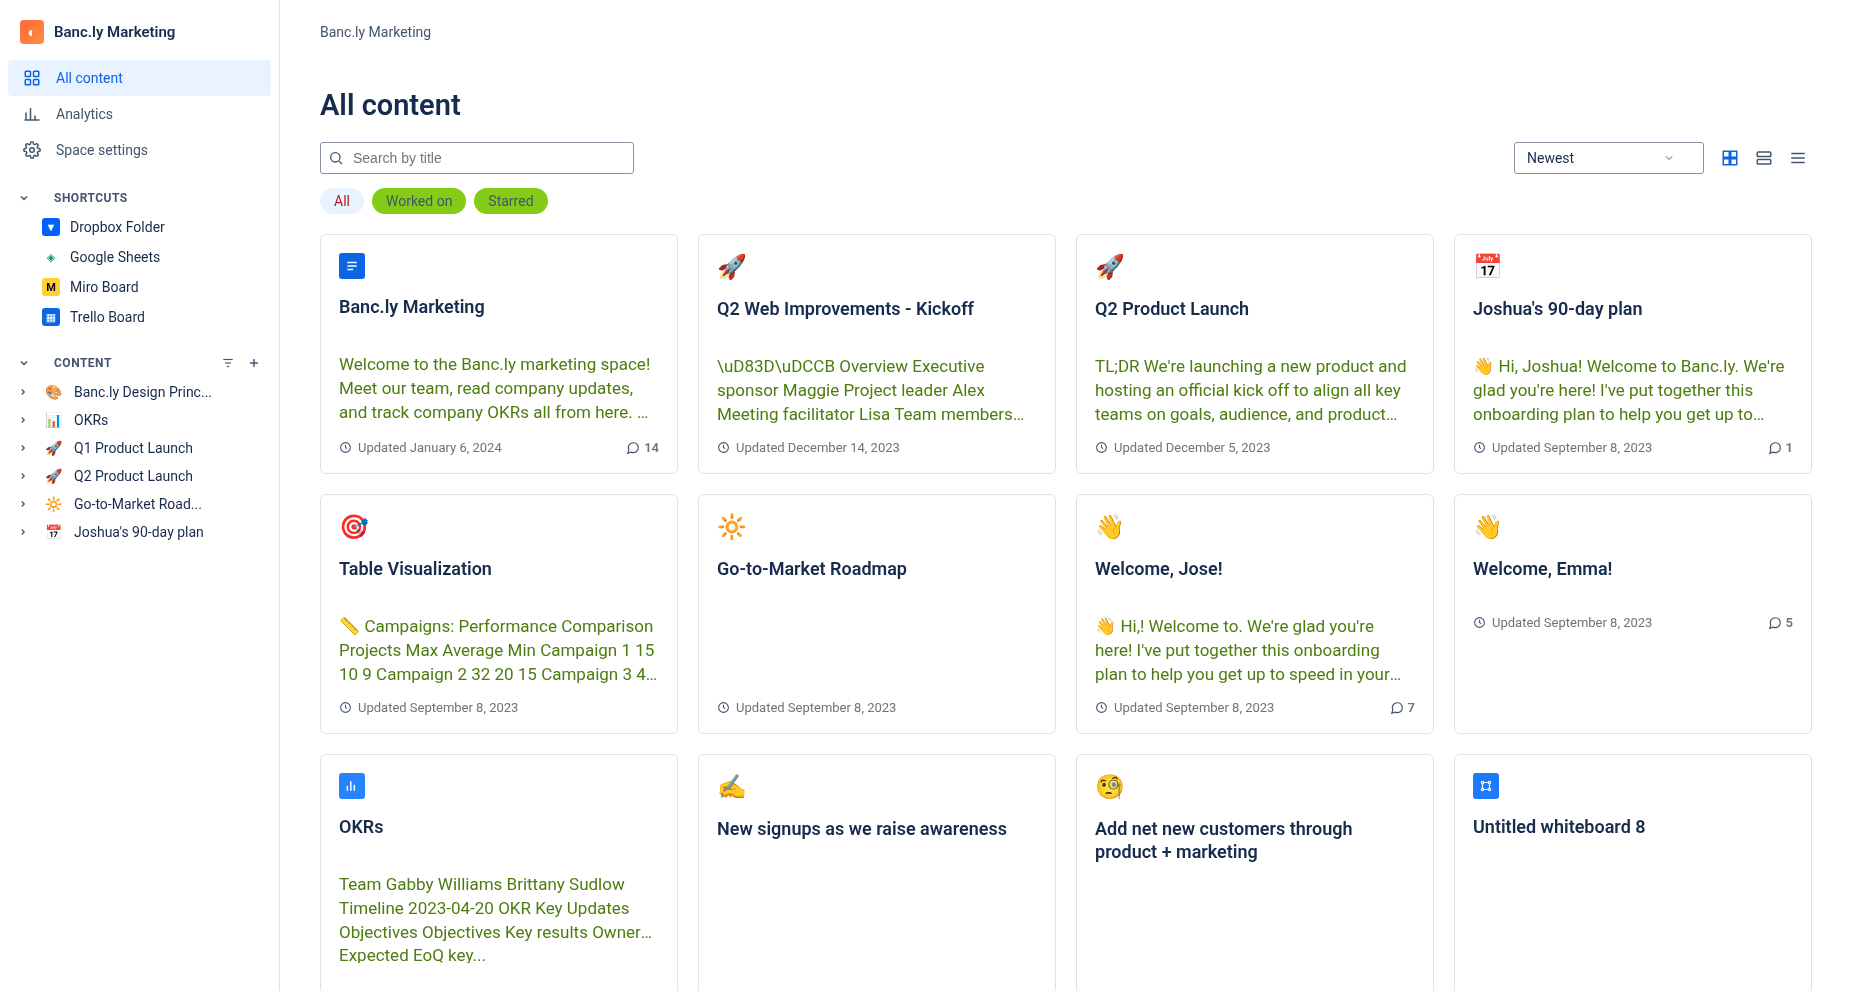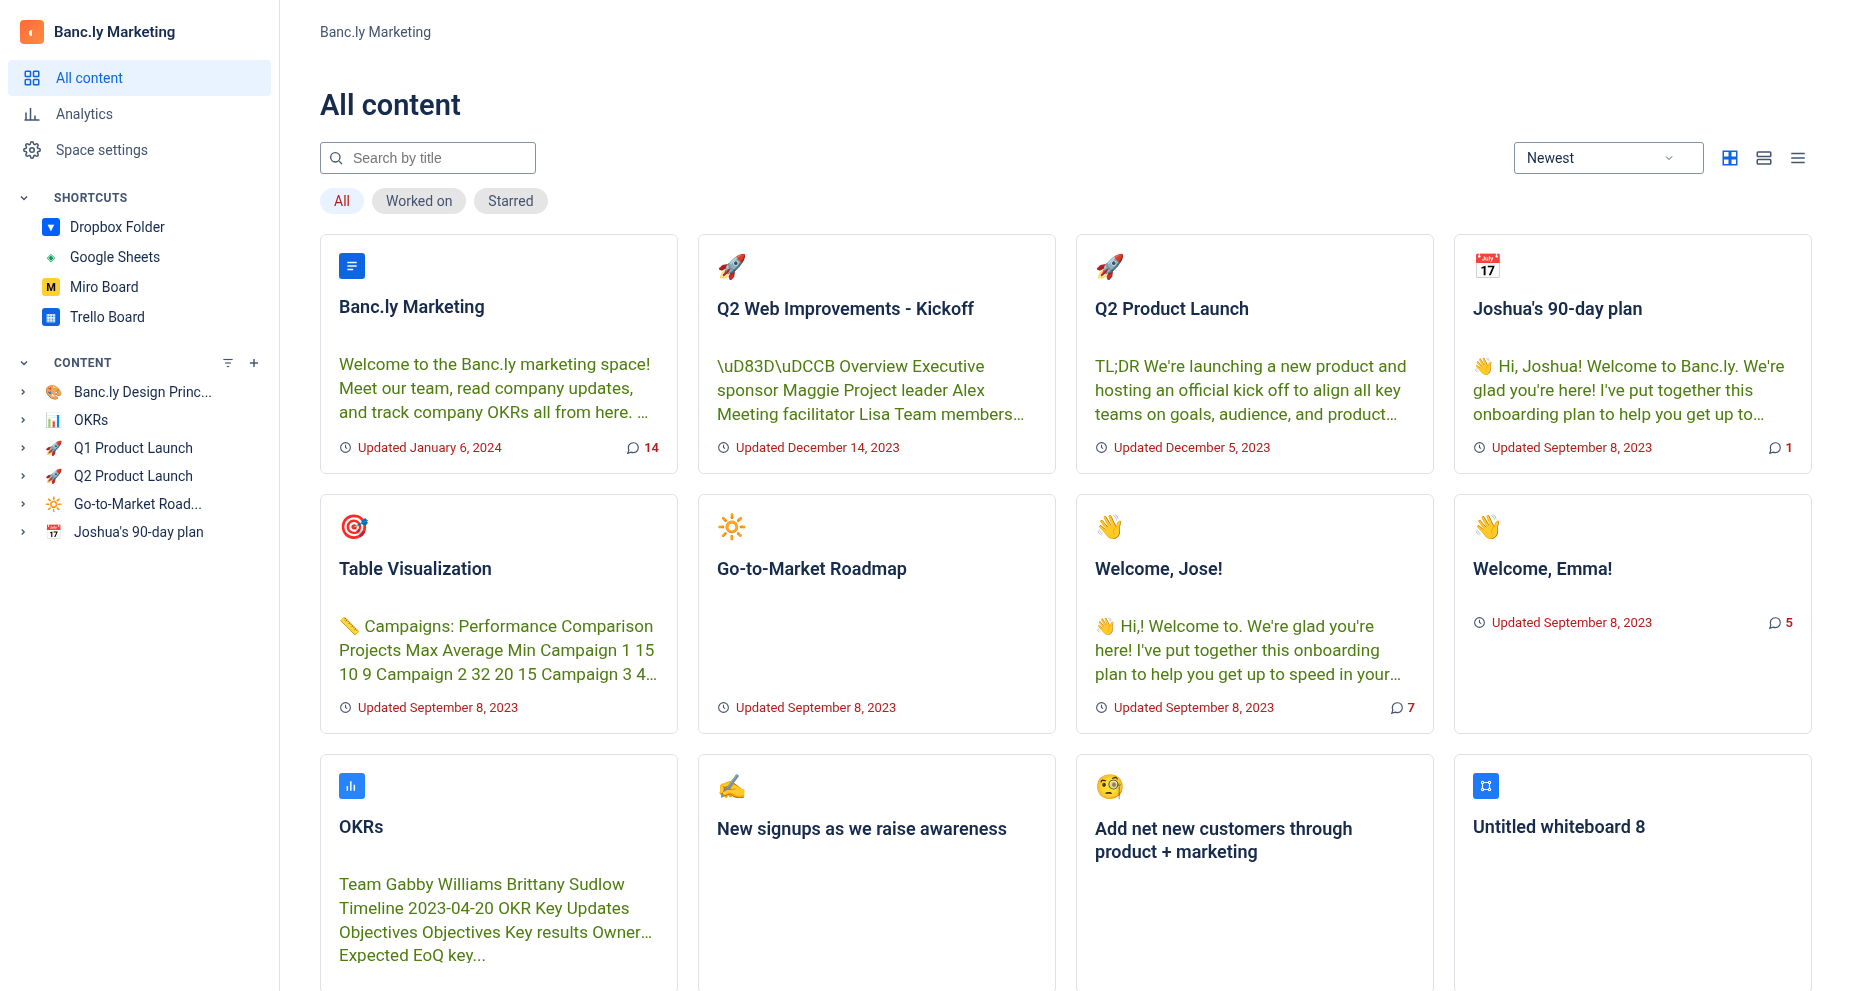--- a/index.html
+++ b/index.html
@@ -28,42 +28,42 @@
 .sc-dropbox { background:#0061FF; color:#fff; }
 .sc-sheets { color:#0F9D58; }
 .sc-miro { background:#FFD02F; color:#050038; font-weight:bold; }
 .sc-trello { background:#0C66E4; color:#fff; }
 
 
 .main { flex: 1; overflow-y: auto; padding: 24px 40px; }
 .breadcrumb { font-size: 14px; color: #44546F; margin-bottom: 48px; }
 .page-title { font-size: 29px; font-weight: 600; color: #172B4D; margin-bottom: 20px; }
 .controls-row { display: flex; align-items: center; gap: 12px; margin-bottom: 14px; }
-.search-box { position: relative; width: 216px; }
+.search-box { position: relative; width: 314px; }
 .search-box input { width: 100%; padding: 7px 10px 7px 32px; border: 1px solid #8590A2; border-radius: 3px; font-size: 14px; }
 .search-box .search-icon { position:absolute; left:8px; top:50%; transform:translateY(-50%); color:#44546F; }
 .spacer { flex:1; }
 .sort-select { padding: 7px 28px 7px 12px; border:1px solid #8590A2; border-radius:3px; font-size:14px; background:#fff; cursor:pointer; position:relative; min-width:190px; display:flex; align-items:center; justify-content:space-between; }
 .view-toggles { display:flex; gap:6px; }
 .view-btn { width:28px; height:28px; display:flex; align-items:center; justify-content:center; cursor:pointer; color:#44546F; border-radius:3px; }
 .view-btn.active { color:#0C66E4; }
 .filter-chips { display:flex; gap:8px; margin-bottom: 20px; }
-.chip { padding: 5px 14px; border-radius: 16px; background:#e5e5e5; color:#44546F; font-size:14px; cursor:pointer; }
+.chip { padding: 5px 14px; border-radius: 16px; background:#84cc16; color:#44546F; font-size:14px; cursor:pointer; }
 .chip.active { background:#E9F2FF; color:#b91c1c; }
 
 
 .grid { display: grid; grid-template-columns: repeat(4, 1fr); gap: 20px; }
 .card { border:1px solid #DFE1E6; border-radius:6px; padding:18px; cursor:pointer; display:flex; flex-direction:column; min-height: 240px; }
 .card-icon { font-size: 24px; margin-bottom: 16px; height:28px; }
 .card-icon.doc { width:26px; height:26px; background:#0C66E4; border-radius:3px; display:flex; align-items:center; justify-content:center; }
 .card-icon.okr { width:26px; height:26px; background:#2684FF; border-radius:3px; display:flex; align-items:center; justify-content:center; color:#fff; }
 .card-icon.wb { width:26px; height:26px; background:#1D7AFC; border-radius:3px; display:flex; align-items:center; justify-content:center; color:#fff; }
 .card-title { font-size: 18px; font-weight: 600; color:#172B4D; margin-bottom: 8px; line-height:1.3; min-height: 50px; }
 .card-excerpt { font-size: 17px; color:#4d7c0f; line-height:1.4; flex:1; overflow:hidden; display:-webkit-box; -webkit-line-clamp:3; -webkit-box-orient:vertical; margin-bottom:12px; min-height:54px; }
-.card-footer { display:flex; align-items:center; justify-content:space-between; font-size:13px; color:#b91c1c; }
+.card-footer { display:flex; align-items:center; justify-content:space-between; font-size:13px; color:#737373; }
 .card-meta { display:flex; align-items:center; gap:6px; }
 .card-comments { display:flex; align-items:center; gap:4px; font-weight:600;text-align:center; }
 
 svg { display:block; }
 </style>
 </head>
 <body>
 
 <div class="app">
 

